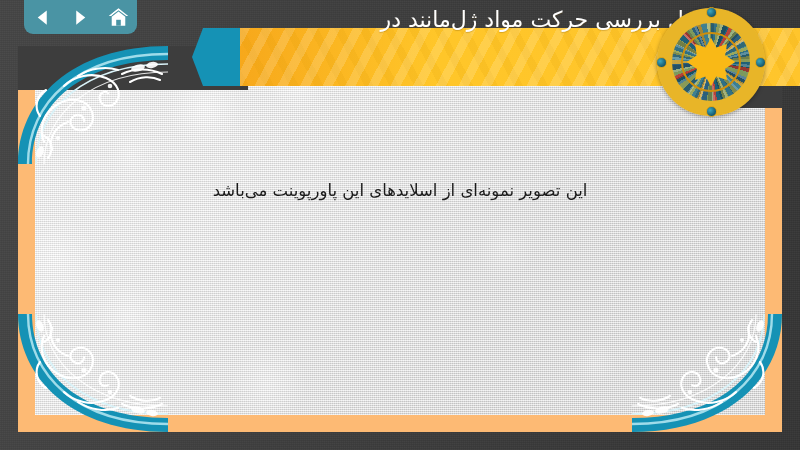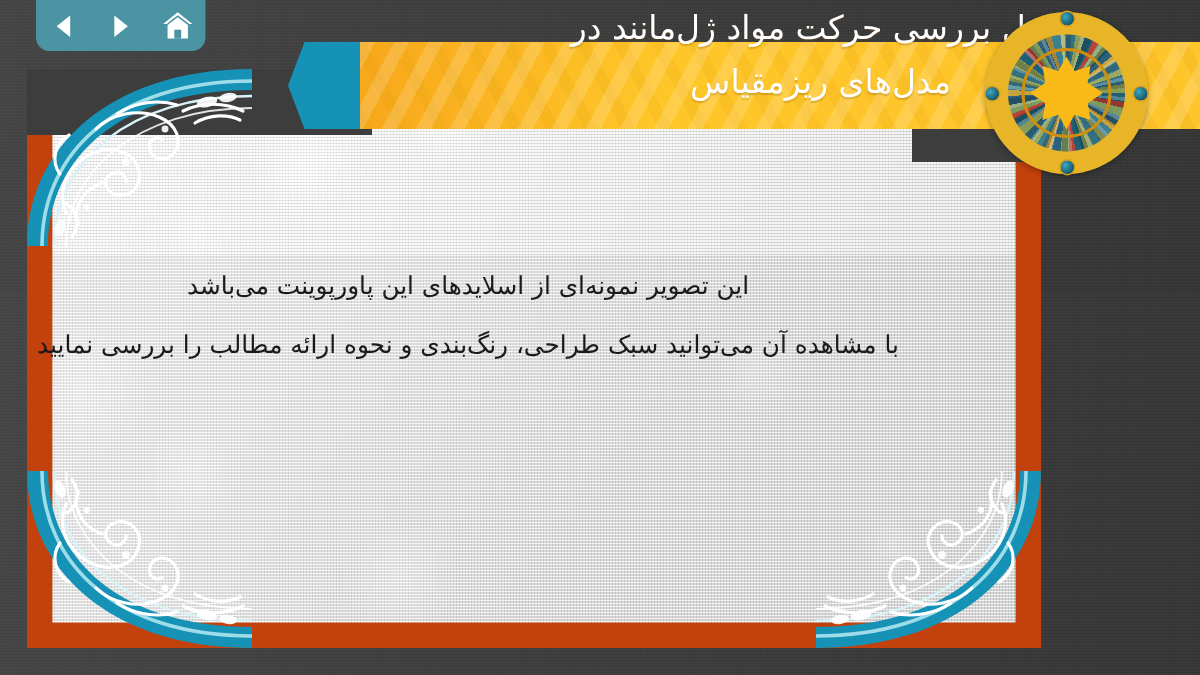--- a/index.html
+++ b/index.html
@@ -168,22 +168,22 @@
     border:1.5px solid #d8a017;
   }
   .med-stud.s-top    { left:48.5px; top:-1px; }
   .med-stud.s-bottom { left:48.5px; bottom:-1px; }
   .med-stud.s-left   { left:-1px; top:48.5px; }
   .med-stud.s-right  { right:-1px; top:48.5px; }
 
   
   #slide {
     position:absolute; left:18px; top:46px;
-    width:676px; height:386px;
-    background:#c2410c;
+    width:764px; height:386px;
+    background:#fdba74;
     z-index:10;
     overflow:hidden;
   }
   
   #slide-notch {
     position:absolute; left:0; top:0;
     width:230px; height:44px;
     background:#3d3d3d;
     z-index:14;
   }
@@ -380,27 +380,25 @@
         </g>
       </svg>
     </div>
 
     <div id="slide-notch"></div>
     <div id="slide-notch-diag"></div>
     <div id="slide-notch-right"></div>
 
     <div id="body-text">
       <div class="line">این تصویر نمونه‌ای از اسلایدهای این پاورپوینت می‌باشد</div>
-      <div class="line">با مشاهده آن می‌توانید سبک طراحی، رنگ‌بندی و نحوه ارائه مطالب را بررسی نمایید</div>
     </div>
   </div>
 
   <div id="title-text">
     <div>کامل بررسی حرکت مواد ژل‌مانند در</div>
-    <div>مدل‌های ریزمقیاس</div>
   </div>
 
   <div id="medallion">
     <div class="ring-outer"></div>
     <div class="floral"></div>
     <div class="floral-blur"></div>
     <div class="inner-ring"></div>
     <div class="inner-star"></div>
     <div class="med-stud s-top"></div>
     <div class="med-stud s-bottom"></div>

